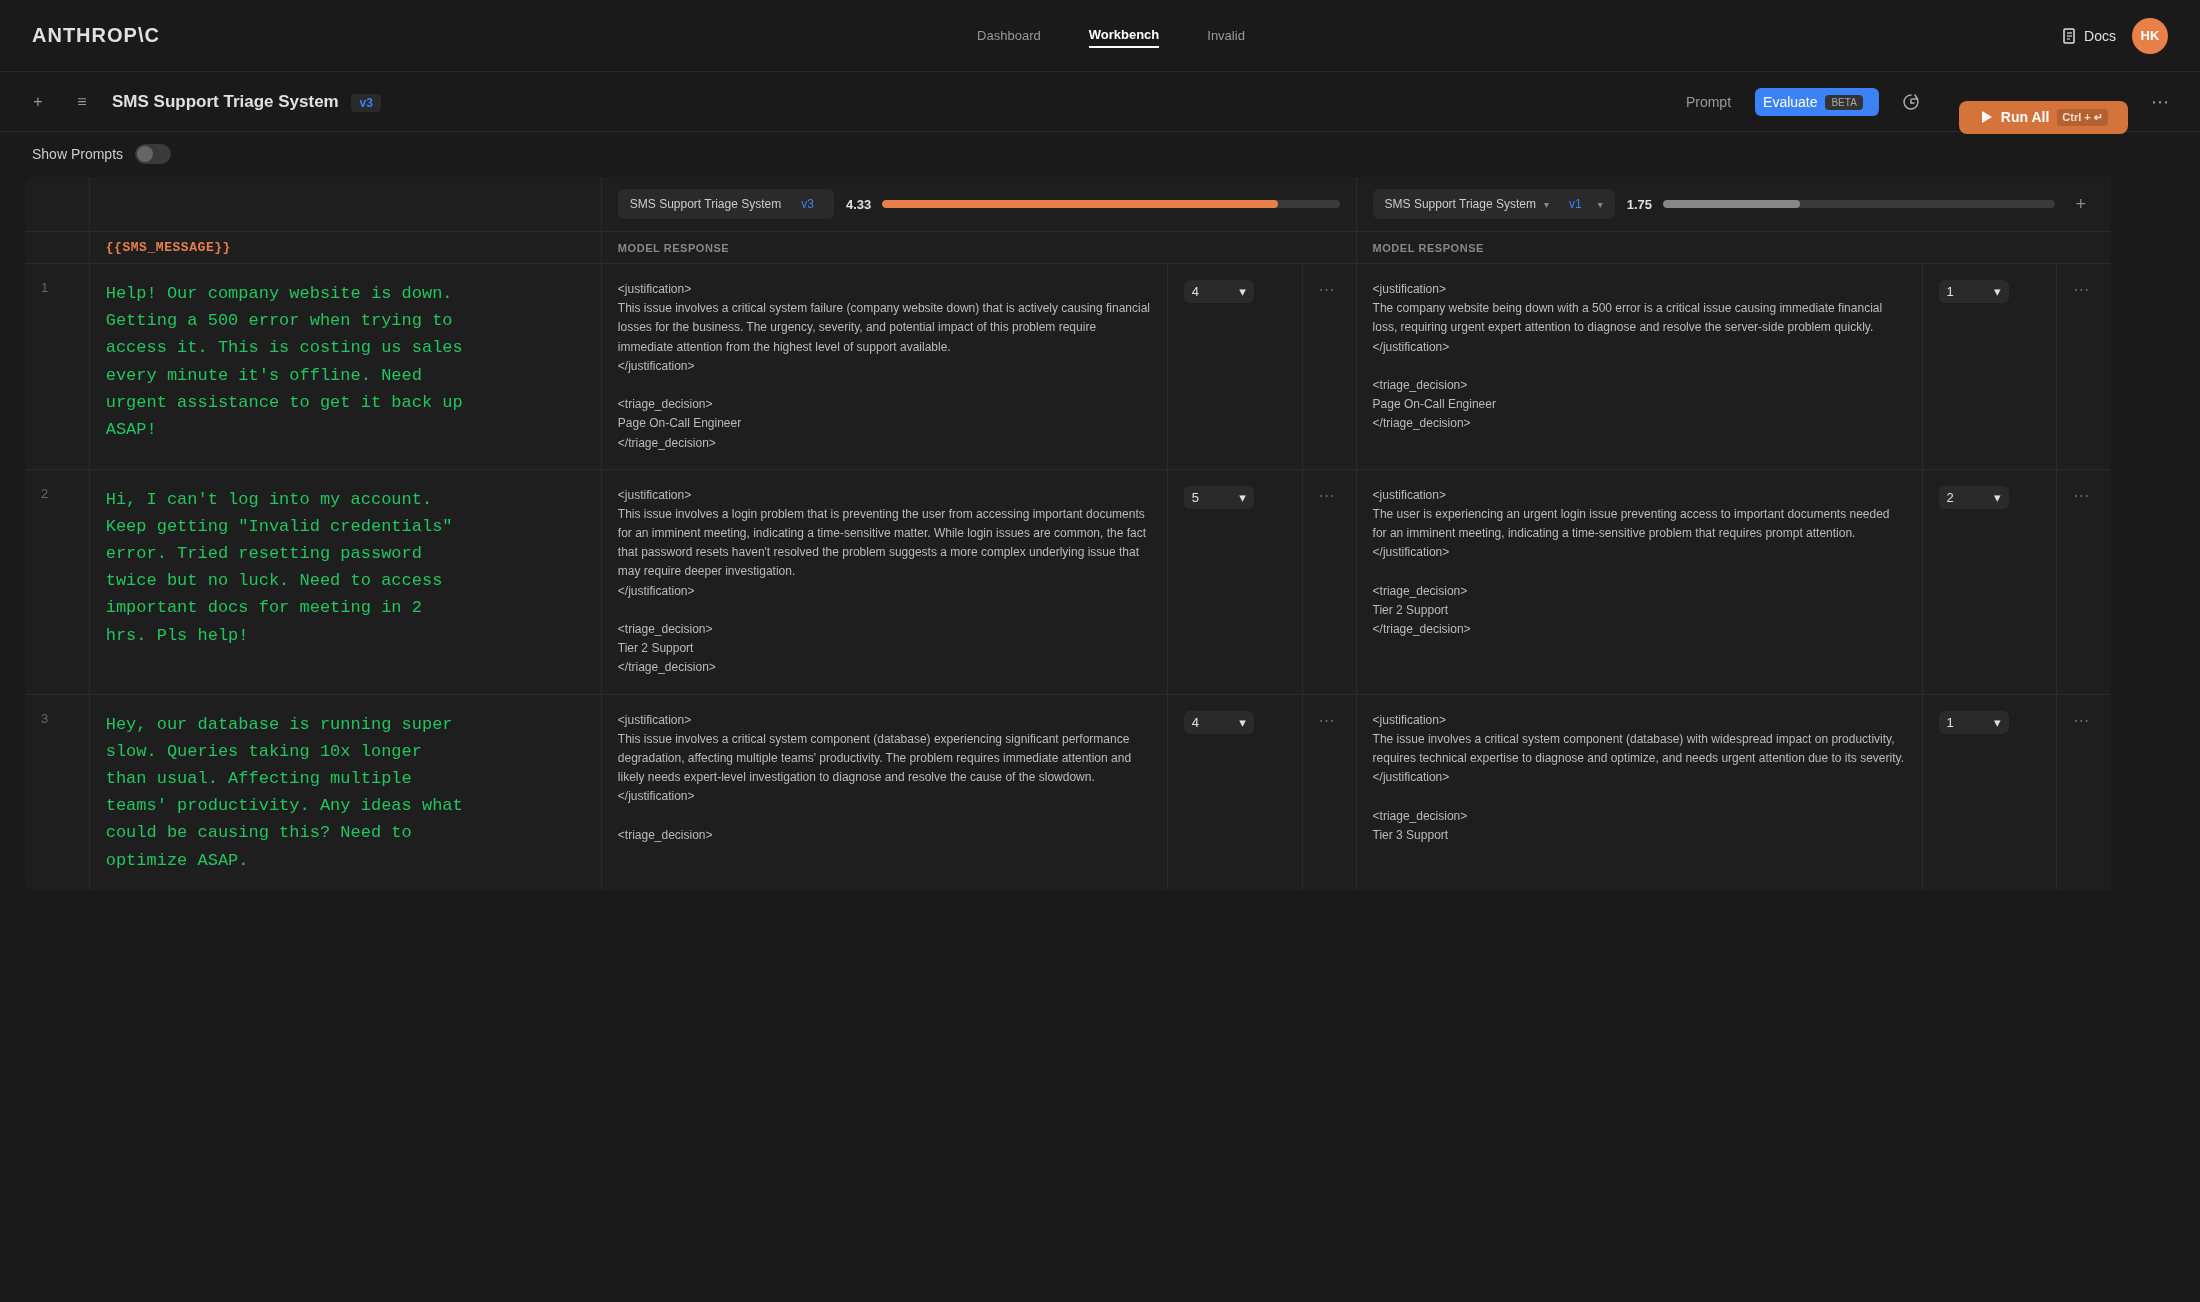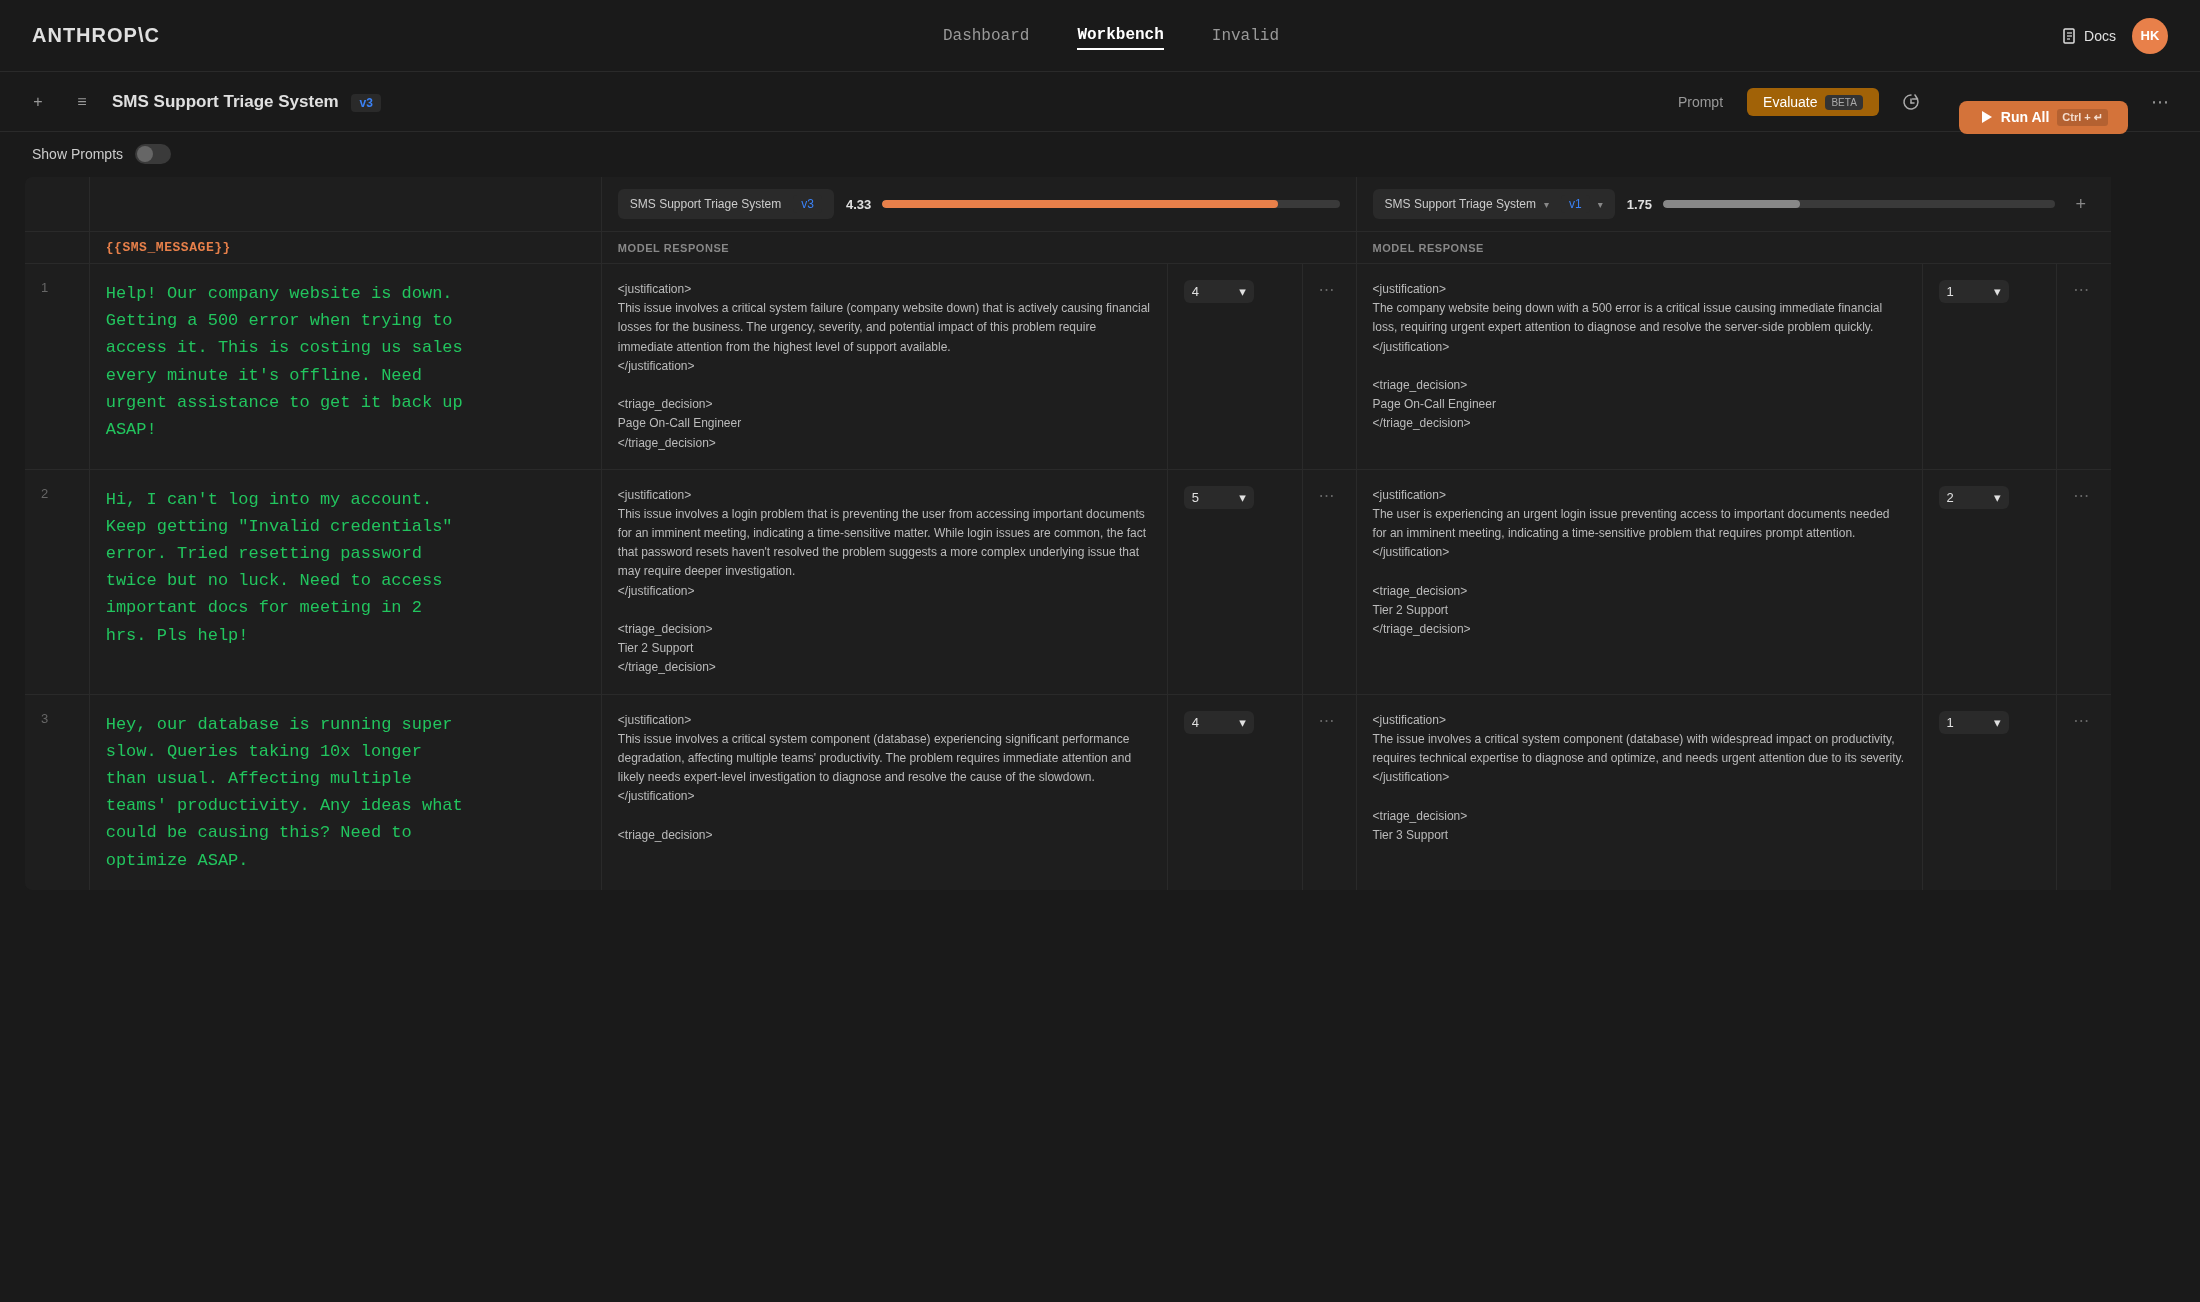--- a/index.html
+++ b/index.html
@@ -29,25 +29,24 @@
       font-weight: 700;
       color: #e0e0e0;
       letter-spacing: 1px;
     }
     .nav-center {
       display: flex;
       gap: 48px;
       align-items: center;
     }
     .nav-item {
-      font-size: 16px;
+      font-size: 13px;
       color: #999;
       cursor: pointer;
       padding: 4px 0;
-      font-family: Liberation Mono, monospace;
     }
     .nav-item.active {
       color: #fff;
       font-weight: 600;
       border-bottom: 2px solid #fff;
     }
     .nav-right {
       display: flex;
       align-items: center;
       gap: 16px;
@@ -117,22 +116,23 @@
     .tab-btn {
       padding: 6px 16px;
       border-radius: 6px;
       font-size: 14px;
       cursor: pointer;
       color: #999;
       background: transparent;
       border: none;
     }
     .tab-btn.active {
-      background: #a16207;
+      background: #3b82f6;
       color: #fff;
+      padding-left: 8px;
     }
     .beta-badge {
       background: #333;
       color: #aaa;
       font-size: 10px;
       padding: 2px 6px;
       border-radius: 4px;
       margin-left: 4px;
       vertical-align: middle;
     }

